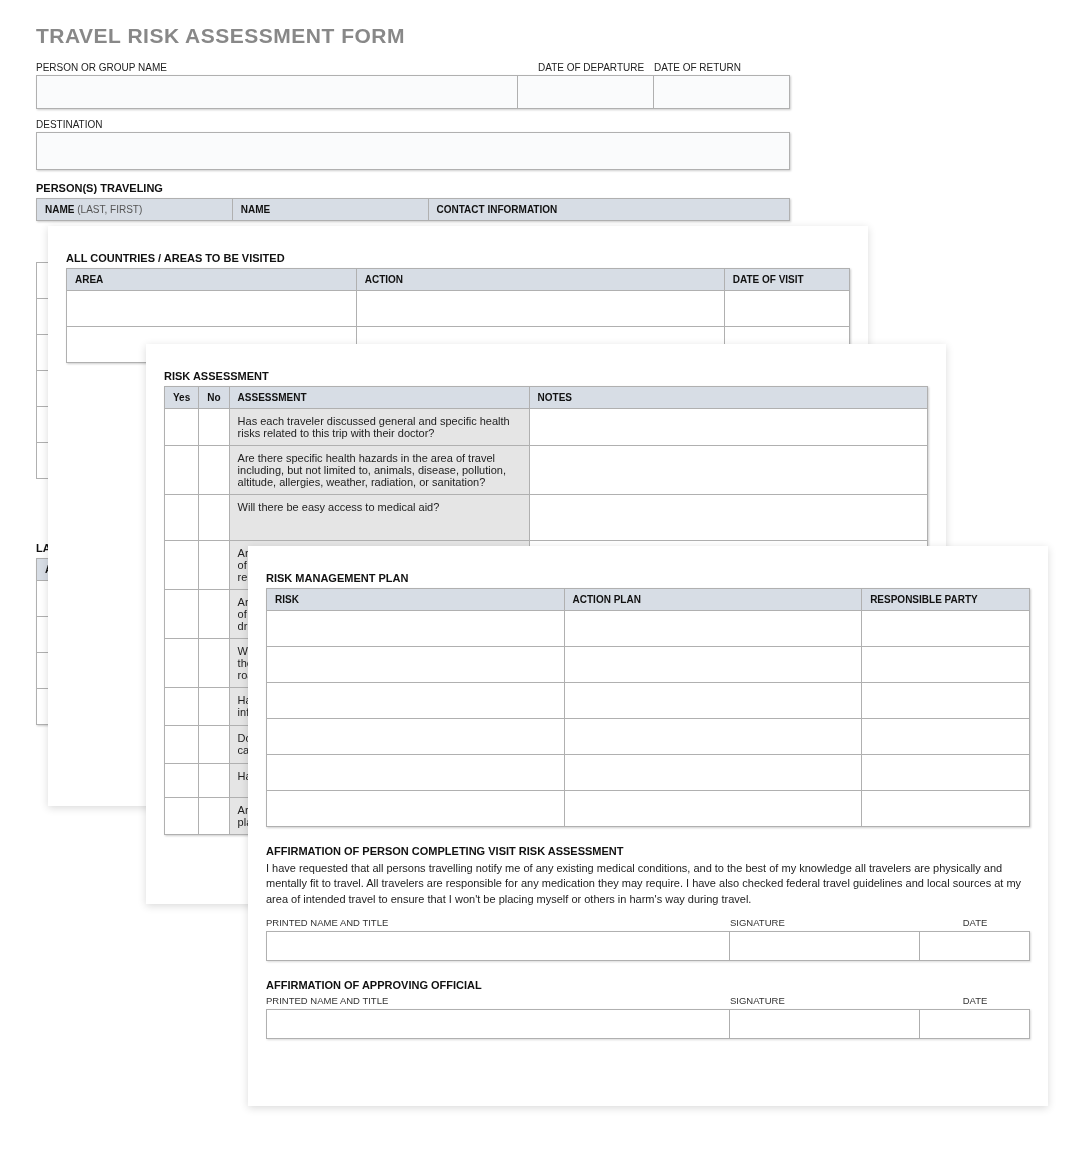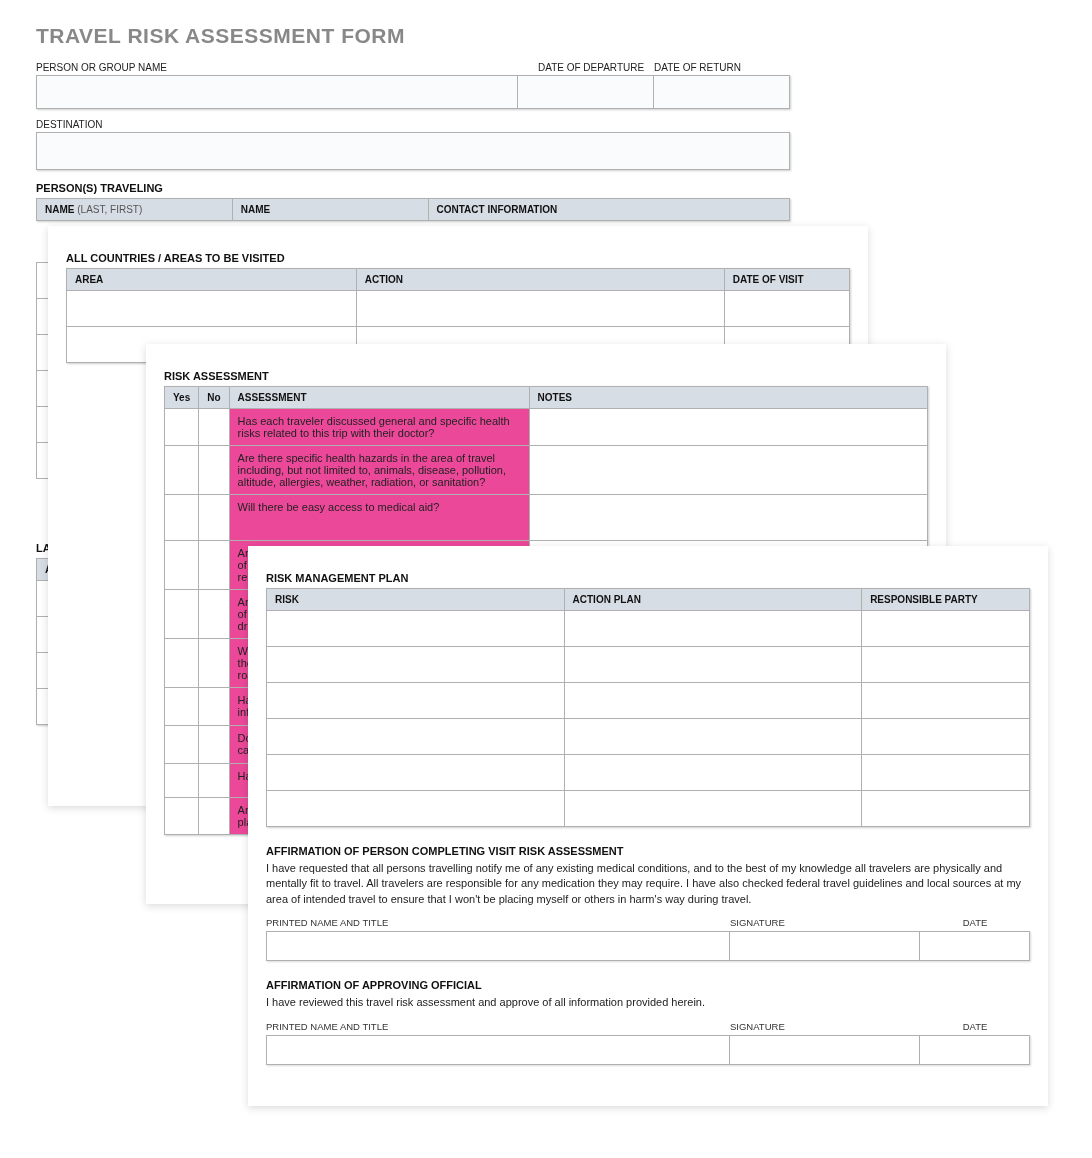--- a/index.html
+++ b/index.html
@@ -73,21 +73,21 @@
   }
   td {
     border: 1px solid #b0b0b0;
     padding: 6px 8px;
     background: #fff;
     vertical-align: top;
     font-size: 11px;
     color: #222;
   }
   td.xtall { height: 36px; }
-  td.shade { background: #ec4899; }
+  td.shade { background: #e5e5e5; }
 
   .affirm-text {
     font-size: 11px;
     color: #222;
     line-height: 1.4;
     margin-bottom: 10px;
   }
 
   .sig-row {
     display: flex;
@@ -356,21 +356,20 @@
       <span class="sig-label">SIGNATURE</span>
       <div class="sig-box" style="border-left:0"></div>
     </div>
     <div class="sig-col" style="width:110px">
       <span class="sig-label" style="text-align:center">DATE</span>
       <div class="sig-box" style="border-left:0"></div>
     </div>
   </div>
 
   <div class="section-heading">AFFIRMATION OF APPROVING OFFICIAL</div>
-  <div class="affirm-text">I have reviewed this travel risk assessment and approve of all information provided herein.</div>
 
   <div class="sig-row">
     <div class="sig-col" style="flex:1">
       <span class="sig-label">PRINTED NAME AND TITLE</span>
       <div class="sig-box"></div>
     </div>
     <div class="sig-col" style="width:190px">
       <span class="sig-label">SIGNATURE</span>
       <div class="sig-box" style="border-left:0"></div>
     </div>

